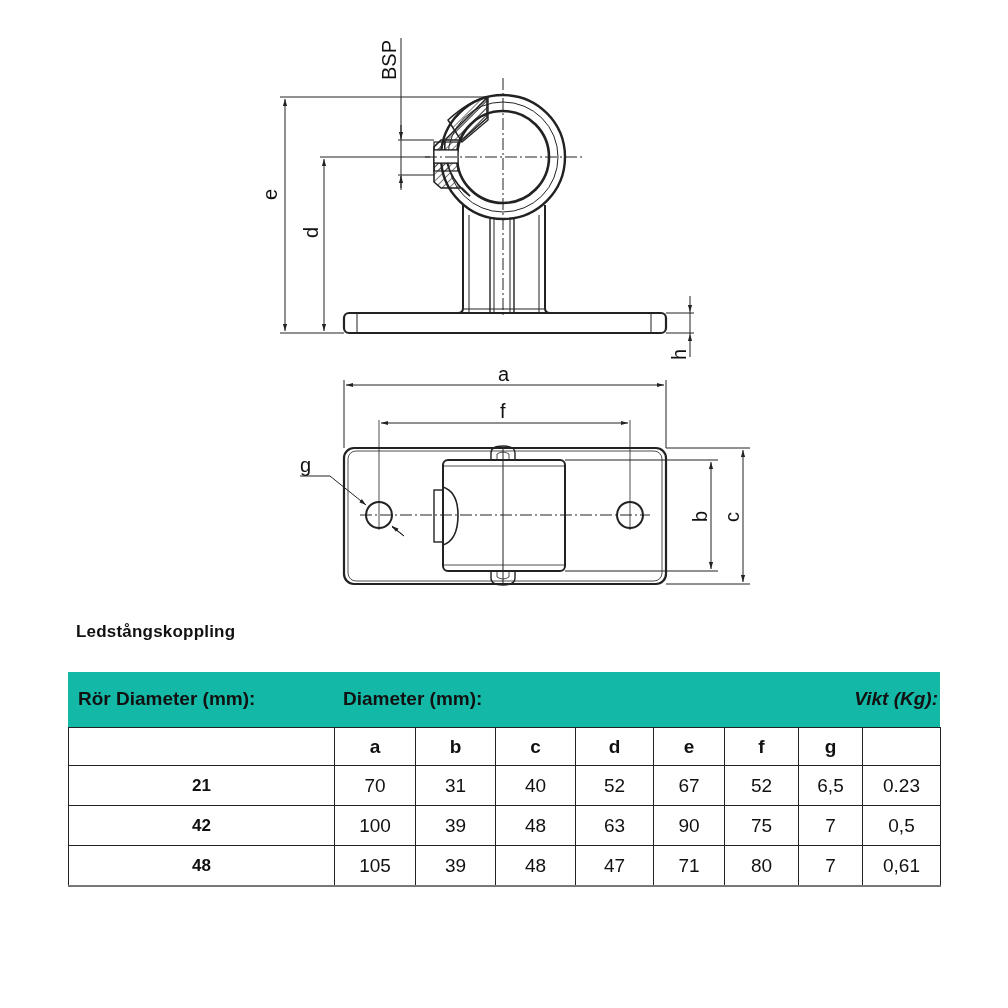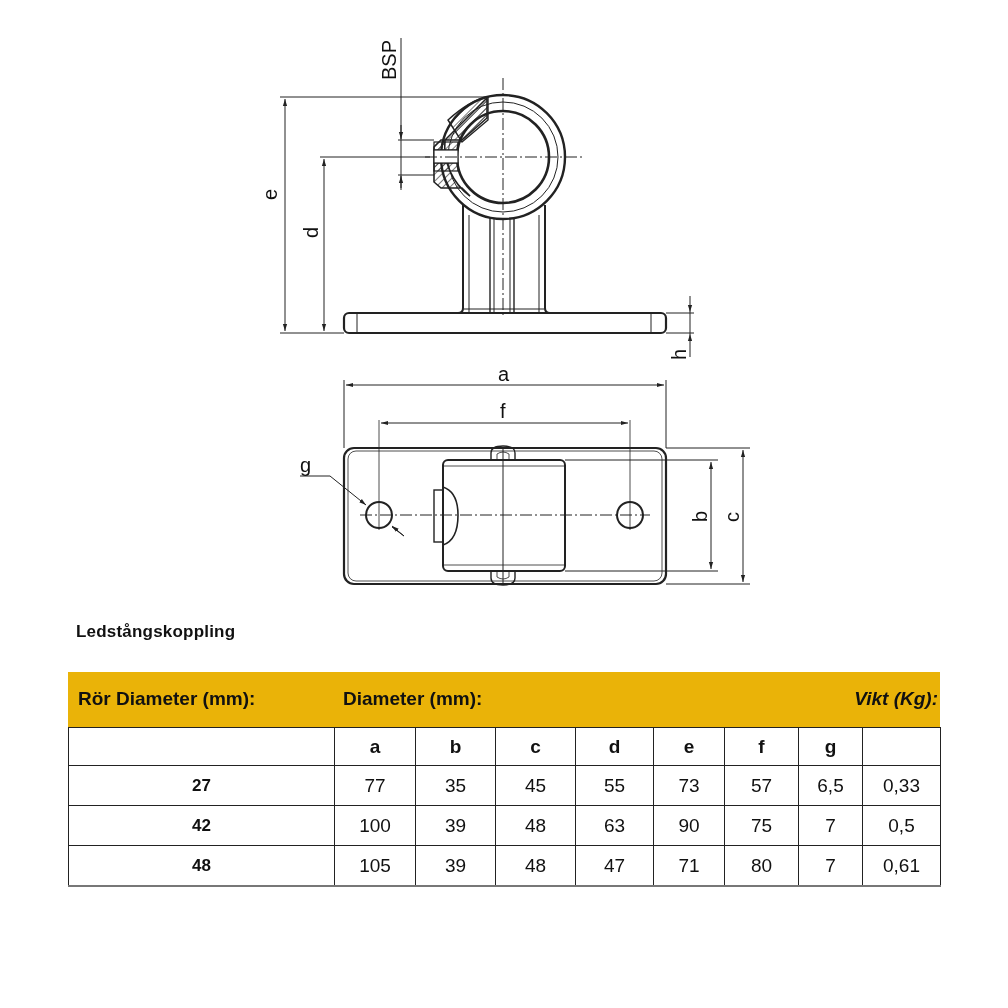--- a/index.html
+++ b/index.html
@@ -4,21 +4,21 @@
   <style>
     html, body { margin: 0; padding: 0; background: #ffffff; }
     body { width: 1008px; height: 1008px; position: relative; overflow: hidden;
            font-family: "Liberation Sans", "DejaVu Sans", sans-serif; color: #111; }
     .drawing { position: absolute; left: 0; top: 0; width: 1008px; height: 600px; }
     .drawing svg { width: 1008px; height: 600px; display: block; }
     .dim-label { font-family: "Liberation Sans", sans-serif; font-size: 20px; fill: #111; }
     .title { position: absolute; left: 76px; top: 622px; font-size: 17px; font-weight: bold;
              letter-spacing: 0.2px; margin: 0; }
     .spec-table { position: absolute; left: 68px; top: 672px; width: 872px; }
-    .hdr { position: relative; height: 55px; background: #eab308; }
+    .hdr { position: relative; height: 55px; background: #14b8a6; }
     .hdr span { position: absolute; top: 16px; font-size: 19px; font-weight: bold; white-space: nowrap; }
     .hdr .h1 { left: 10px; }
     .hdr .h2 { left: 275px; }
     .hdr .h3 { right: 2px; font-style: italic; }
     table { border-collapse: collapse; width: 872px; table-layout: fixed; }
     td { border: 1.4px solid #222; height: 39px; padding: 0; text-align: center;
          font-size: 19px; vertical-align: middle; }
     tr.colhead td { font-weight: bold; height: 37px; }
     td.ror { font-weight: bold; font-size: 17px; }
     table tr:last-child td { border-bottom: 2px solid #777; }
@@ -173,29 +173,29 @@
       <td>a</td>
       <td>b</td>
       <td>c</td>
       <td>d</td>
       <td>e</td>
       <td>f</td>
       <td>g</td>
       <td></td>
     </tr>
     <tr>
-      <td class="ror">27</td>
-      <td>77</td>
-      <td>35</td>
-      <td>45</td>
-      <td>55</td>
-      <td>73</td>
-      <td>57</td>
+      <td class="ror">21</td>
+      <td>70</td>
+      <td>31</td>
+      <td>40</td>
+      <td>52</td>
+      <td>67</td>
+      <td>52</td>
       <td>6,5</td>
-      <td>0,33</td>
+      <td>0.23</td>
     </tr>
     <tr>
       <td class="ror">42</td>
       <td>100</td>
       <td>39</td>
       <td>48</td>
       <td>63</td>
       <td>90</td>
       <td>75</td>
       <td>7</td>

